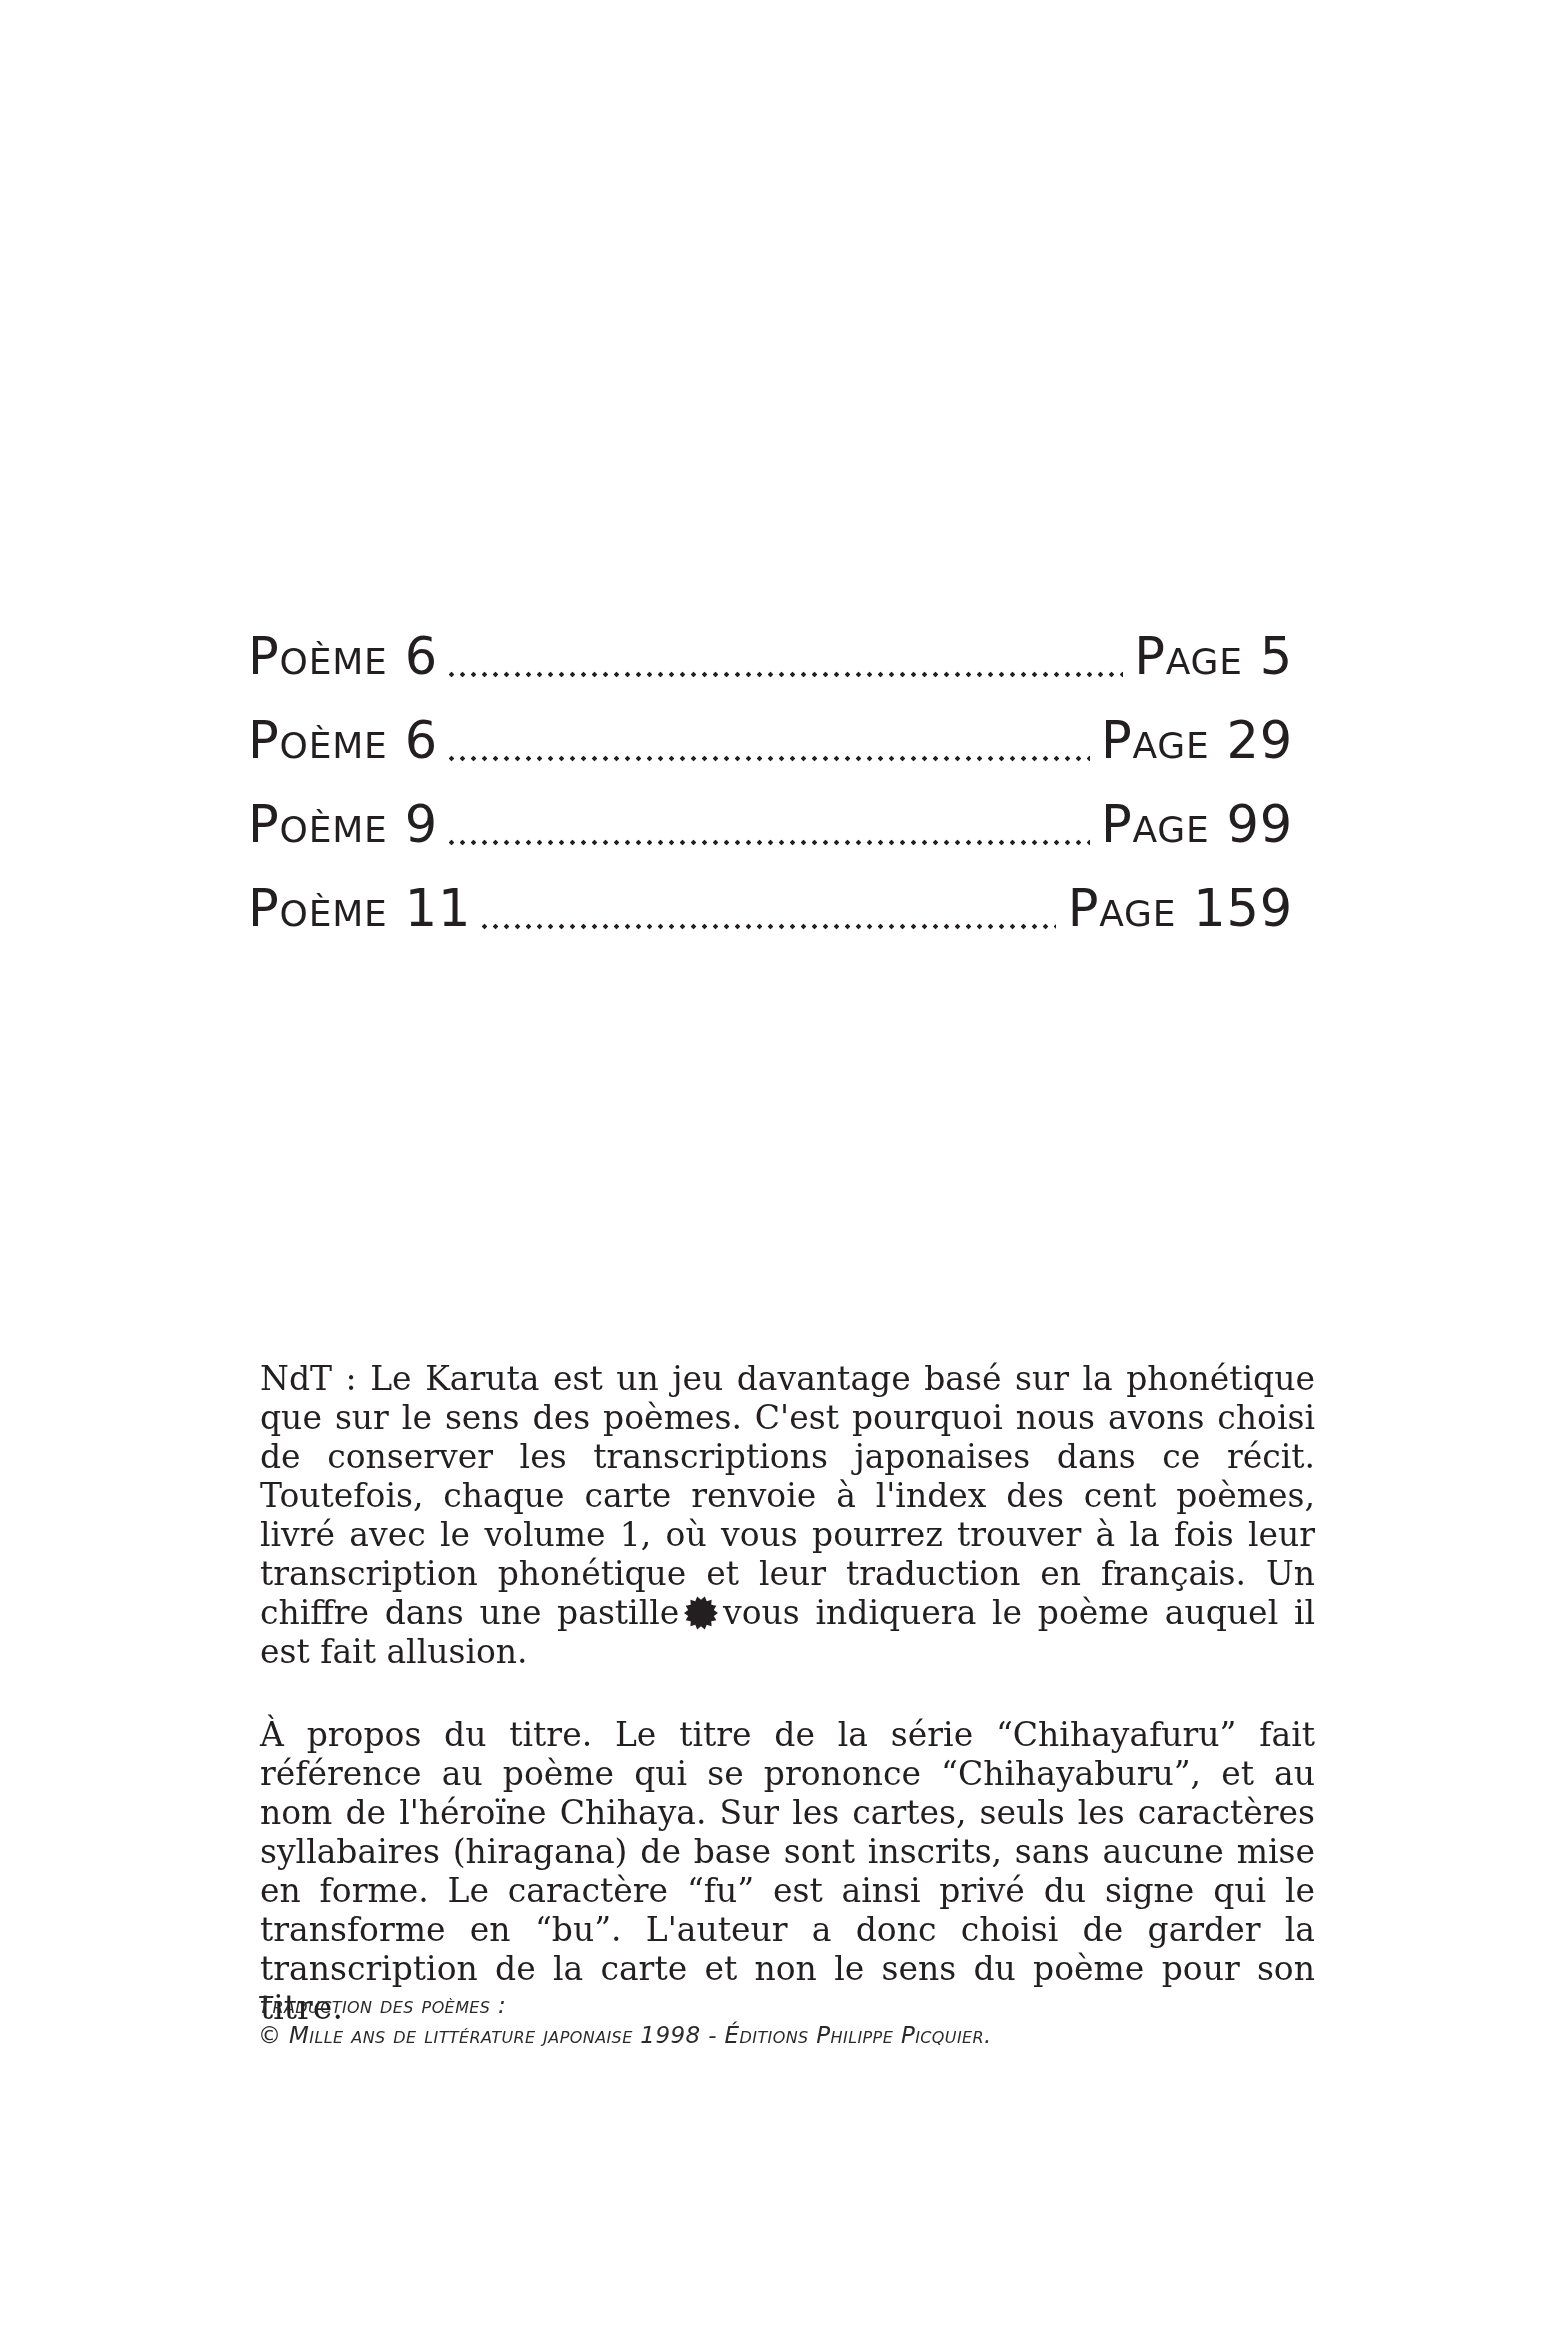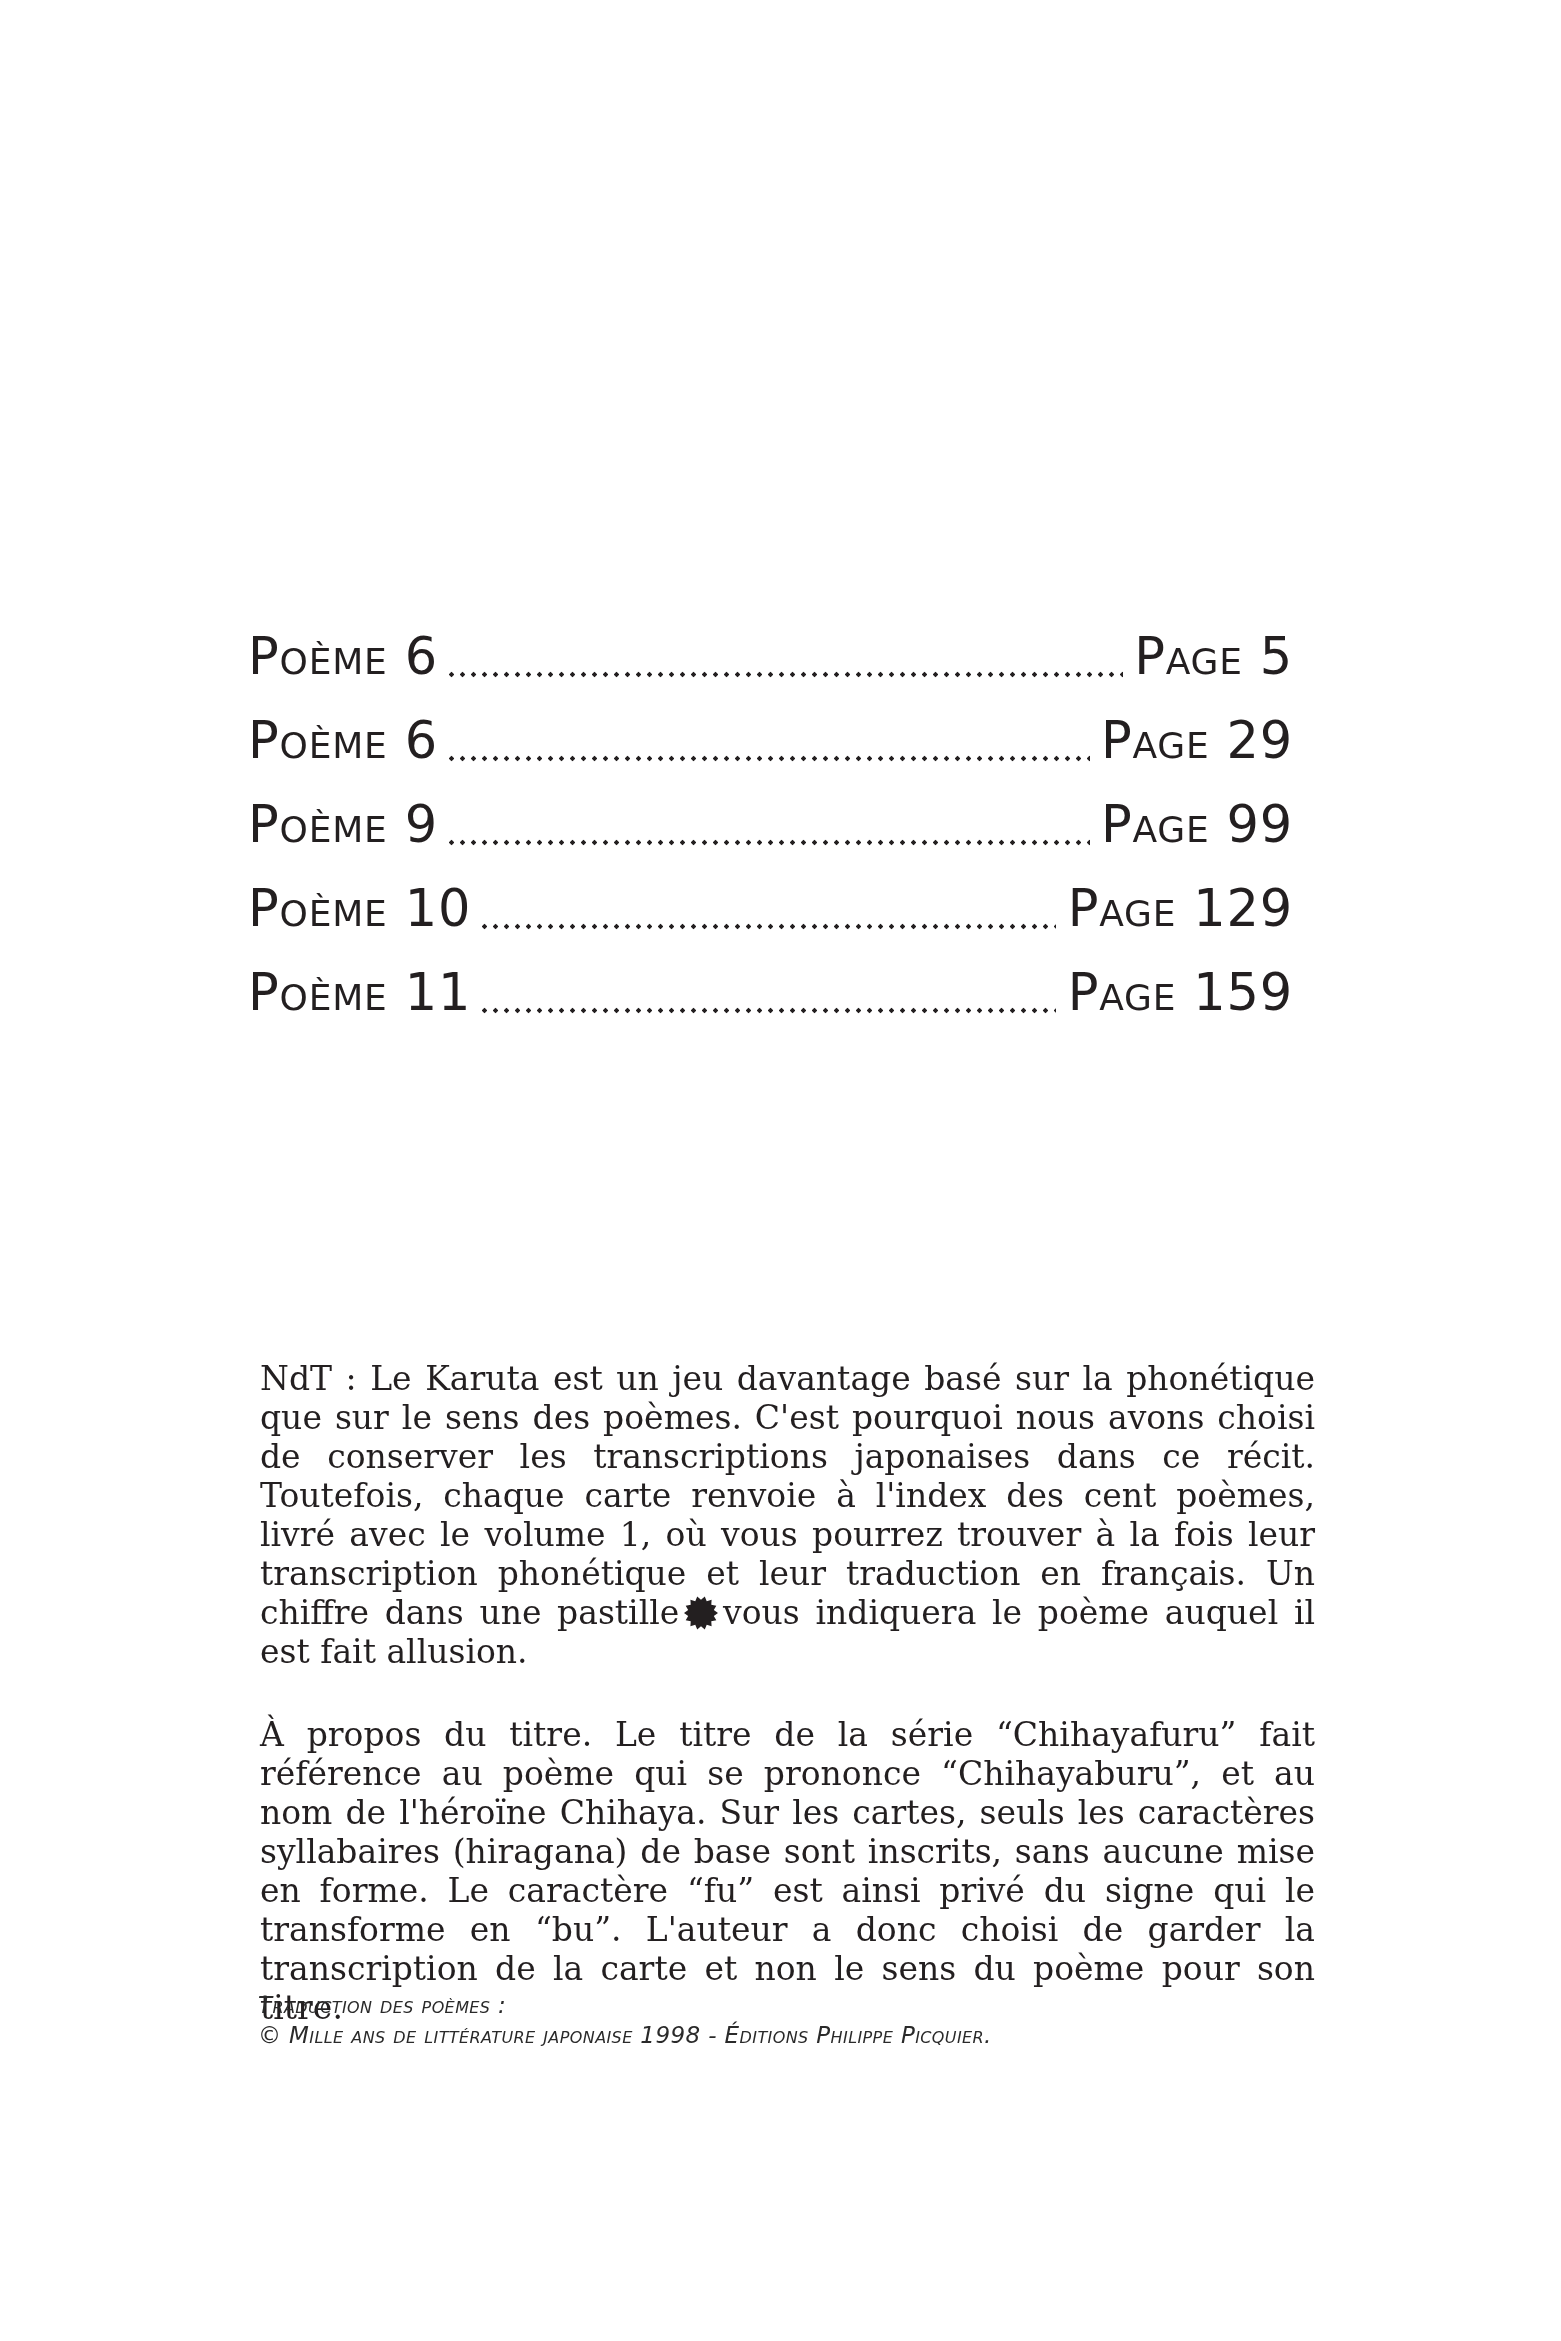--- a/index.html
+++ b/index.html
@@ -98,25 +98,20 @@
         <span class="toc-title">Poème 6</span>
         <span class="leader"></span>
         <span class="toc-page">Page 29</span>
       </div>
       <div class="toc-row">
         <span class="toc-title">Poème 9</span>
         <span class="leader"></span>
         <span class="toc-page">Page 99</span>
       </div>
       <div class="toc-row">
-        <span class="toc-title">Poème 10</span>
-        <span class="leader"></span>
-        <span class="toc-page">Page 129</span>
-      </div>
-      <div class="toc-row">
         <span class="toc-title">Poème 11</span>
         <span class="leader"></span>
         <span class="toc-page">Page 159</span>
       </div>
     </div>
 
   <div class="notes">
     <p class="note"><span>NdT : Le Karuta est un jeu davantage basé sur la phonétique que sur le sens des poèmes. C'est pourquoi nous avons choisi de conserver les transcriptions japonaises dans ce récit. Toutefois, chaque carte renvoie à l'index des cent poèmes, livré avec le volume 1, où vous pourrez trouver à la fois leur transcription phonétique et leur traduction en français. Un chiffre dans une pastille</span><svg class="pastille" viewBox="0 0 44 44" xmlns="http://www.w3.org/2000/svg">
           <polygon fill="#231f20" points="44,22 38.6,25.8 41.8,31.5 35.3,32.6 35.7,39.2 29.4,37.3 26.9,43.4 22,39 17.1,43.4 14.6,37.3 8.3,39.2 8.7,32.6 2.2,31.5 5.4,25.8 0,22 5.4,18.2 2.2,12.5 8.7,11.4 8.3,4.8 14.6,6.7 17.1,0.6 22,5 26.9,0.6 29.4,6.7 35.7,4.8 35.3,11.4 41.8,12.5 38.6,18.2"></polygon>
         </svg><span>vous indiquera le poème auquel il est fait allusion.</span></p>

